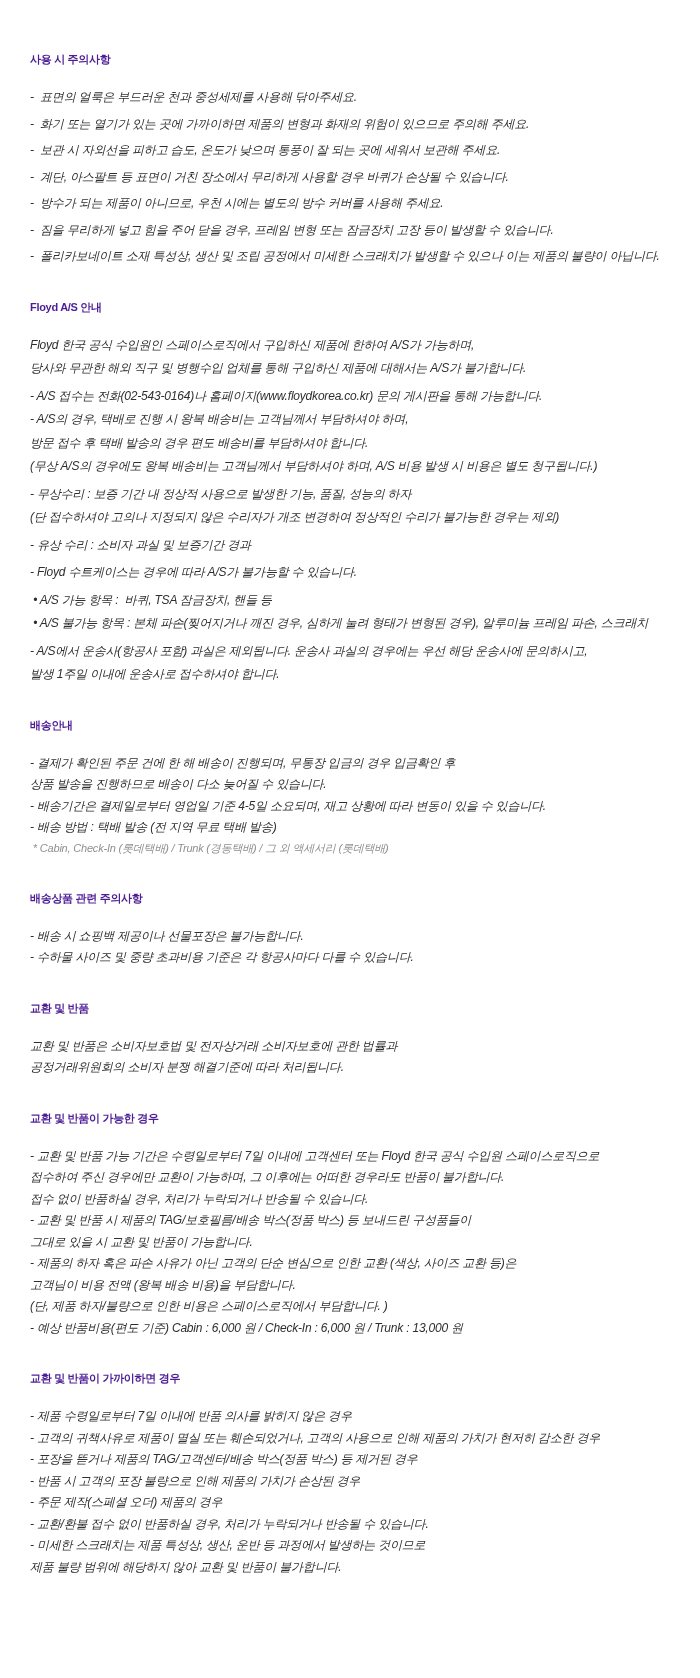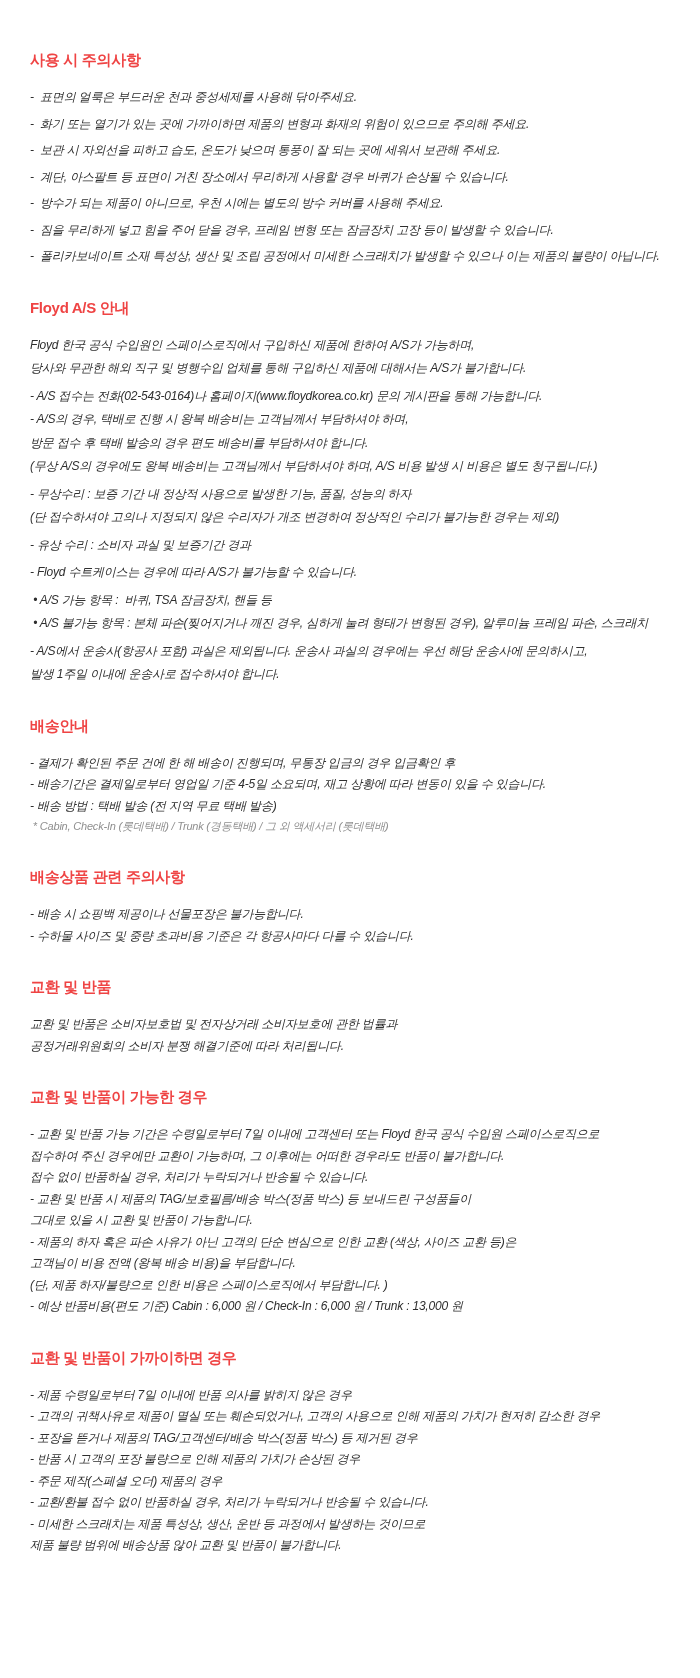--- a/index.html
+++ b/index.html
@@ -15,24 +15,24 @@
     color: #2e2e2e;
     -webkit-font-smoothing: antialiased;
   }
   #doc {
     padding: 50px 28px 0 30px;
   }
   .section {
     margin-bottom: 34px;
   }
   .heading {
-    font-size: 15px;
+    font-size: 11px;
     line-height: 19px;
     font-weight: 700;
-    color: #ef4444;
+    color: #4c1d95;
     letter-spacing: -0.3px;
     margin: 0 0 21px 0;
   }
   .group {
     margin-bottom: 13px;
   }
   .group:last-child {
     margin-bottom: 0;
   }
   .line {
@@ -103,20 +103,21 @@
       </div>
       <div class="group">
         <div class="line">- A/S에서 운송사(항공사 포함) 과실은 제외됩니다. 운송사 과실의 경우에는 우선 해당 운송사에 문의하시고,</div>
         <div class="line">발생 1주일 이내에 운송사로 접수하셔야 합니다.</div>
       </div>
     </section>
     <section class="section" data-idx="2">
       <h2 class="heading">배송안내</h2>
       <div class="group">
         <div class="line">- 결제가 확인된 주문 건에 한 해 배송이 진행되며, 무통장 입금의 경우 입금확인 후</div>
+        <div class="line">상품 발송을 진행하므로 배송이 다소 늦어질 수 있습니다.</div>
         <div class="line">- 배송기간은 결제일로부터 영업일 기준 4-5일 소요되며, 재고 상황에 따라 변동이 있을 수 있습니다.</div>
         <div class="line">- 배송 방법 : 택배 발송 (전 지역 무료 택배 발송)</div>
         <div class="line muted"> * Cabin, Check-In (롯데택배) / Trunk (경동택배) / 그 외 액세서리 (롯데택배)</div>
       </div>
     </section>
     <section class="section" data-idx="3">
       <h2 class="heading">배송상품 관련 주의사항</h2>
       <div class="group">
         <div class="line">- 배송 시 쇼핑백 제공이나 선물포장은 불가능합니다.</div>
         <div class="line">- 수하물 사이즈 및 중량 초과비용 기준은 각 항공사마다 다를 수 있습니다.</div>
@@ -146,16 +147,16 @@
     <section class="section" data-idx="6">
       <h2 class="heading">교환 및 반품이 가까이하면 경우</h2>
       <div class="group">
         <div class="line">- 제품 수령일로부터 7일 이내에 반품 의사를 밝히지 않은 경우</div>
         <div class="line">- 고객의 귀책사유로 제품이 멸실 또는 훼손되었거나, 고객의 사용으로 인해 제품의 가치가 현저히 감소한 경우</div>
         <div class="line">- 포장을 뜯거나 제품의 TAG/고객센터/배송 박스(정품 박스) 등 제거된 경우</div>
         <div class="line">- 반품 시 고객의 포장 불량으로 인해 제품의 가치가 손상된 경우</div>
         <div class="line">- 주문 제작(스페셜 오더) 제품의 경우</div>
         <div class="line">- 교환/환불 접수 없이 반품하실 경우, 처리가 누락되거나 반송될 수 있습니다.</div>
         <div class="line">- 미세한 스크래치는 제품 특성상, 생산, 운반 등 과정에서 발생하는 것이므로</div>
-        <div class="line">제품 불량 범위에 배송상품 않아 교환 및 반품이 불가합니다.</div>
+        <div class="line">제품 불량 범위에 해당하지 않아 교환 및 반품이 불가합니다.</div>
       </div>
     </section>
   </main>
 
 </body></html>

